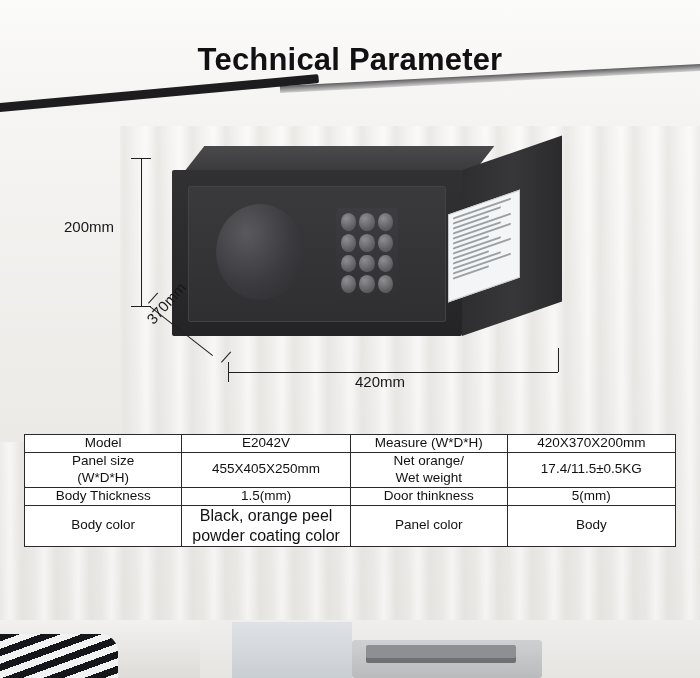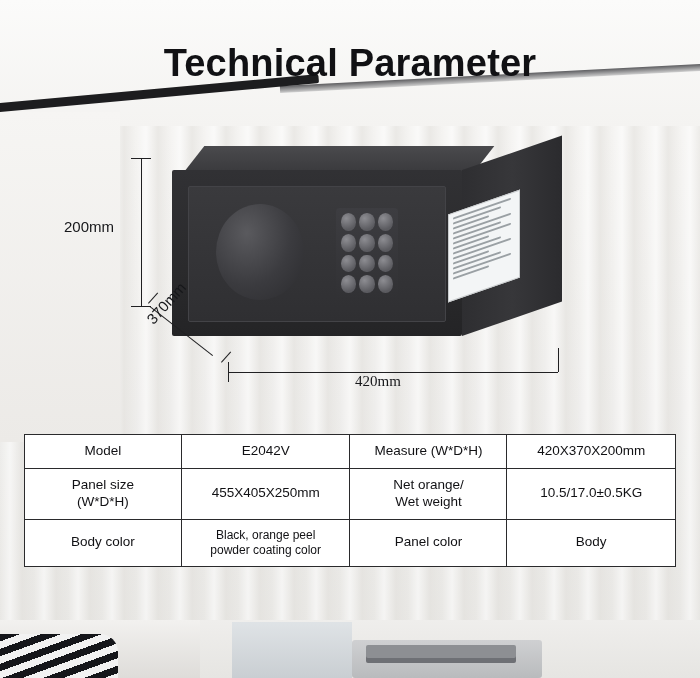--- a/index.html
+++ b/index.html
@@ -106,21 +106,21 @@
     width: 120px; height: 56px;
     background: linear-gradient(180deg,#dfe3e6 0%, #c9ced2 100%);
   }
 
   
   .title {
     position: absolute;
     left: 0; top: 42px;
     width: 700px;
     text-align: center;
-    font-size: 38px;
+    font-size: 31px;
     font-weight: bold;
     color: #111114;
     letter-spacing: 0.2px;
   }
 
   
   .safe-wrap {
     position: absolute;
     left: 172px; top: 146px;
     width: 390px; height: 240px;
@@ -203,21 +203,21 @@
   .sticker-line.full { width: 94%; }
 
   
   .dim-text {
     position: absolute;
     font-size: 15px;
     color: #16171a;
     font-weight: 500;
   }
   .dim-h-text { left: 64px; top: 218px; }
-  .dim-w-text { left: 355px; top: 373px; font-family: Liberation Serif, serif; }
+  .dim-w-text { left: 355px; top: 373px; }
   .dim-d-text {
     left: 143px; top: 316px;
     transform: rotate(-48deg);
     transform-origin: left top;
   }
   .line {
     position: absolute;
     background: #202022;
   }
   .vline { width: 1px; }
@@ -230,26 +230,26 @@
     width: 652px;
     border-collapse: collapse;
     background: #ffffff;
     font-size: 13.5px;
     color: #111114;
   }
   .spec-table td {
     border: 1px solid #2a2a2c;
     text-align: center;
     vertical-align: middle;
-    padding: 8px 4px;
+    padding: 0 4px;
     line-height: 1.25;
   }
   .col-k { width: 160px; }
   .col-v { width: 166px; }
-  .small { font-size: 12px; }
+  .small { font-size: 16px; }
 </style>
 </head>
 <body>
 
 <div class="page">
 
   <div class="curtain"></div>
   <div class="ceiling"></div>
   <div class="ceiling-rail2"></div>
   <div class="ceiling-rail"></div>
@@ -327,21 +327,27 @@
       <tr>
         <td class="col-k">
           <div>Panel size</div>
           <div>(W*D*H)</div>
         </td>
         <td class="col-v">455X405X250mm</td>
         <td class="col-k">
           <div>Net orange/</div>
           <div>Wet weight</div>
         </td>
-        <td class="col-v">10.5/17.0±0.5KG</td>
+        <td class="col-v">17.4/11.5±0.5KG</td>
+      </tr>
+      <tr>
+        <td class="col-k">Body Thickness</td>
+        <td class="col-v">1.5(mm)</td>
+        <td class="col-k">Door thinkness</td>
+        <td class="col-v">5(mm)</td>
       </tr>
       <tr>
         <td class="col-k">Body color</td>
         <td class="col-v small">
           <div>Black, orange peel</div>
           <div>powder coating color</div>
         </td>
         <td class="col-k">Panel color</td>
         <td class="col-v">Body</td>
       </tr>

